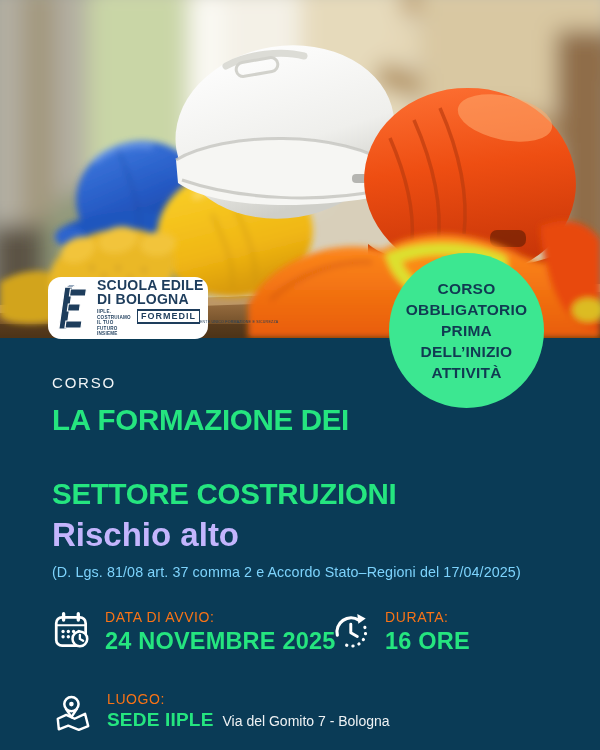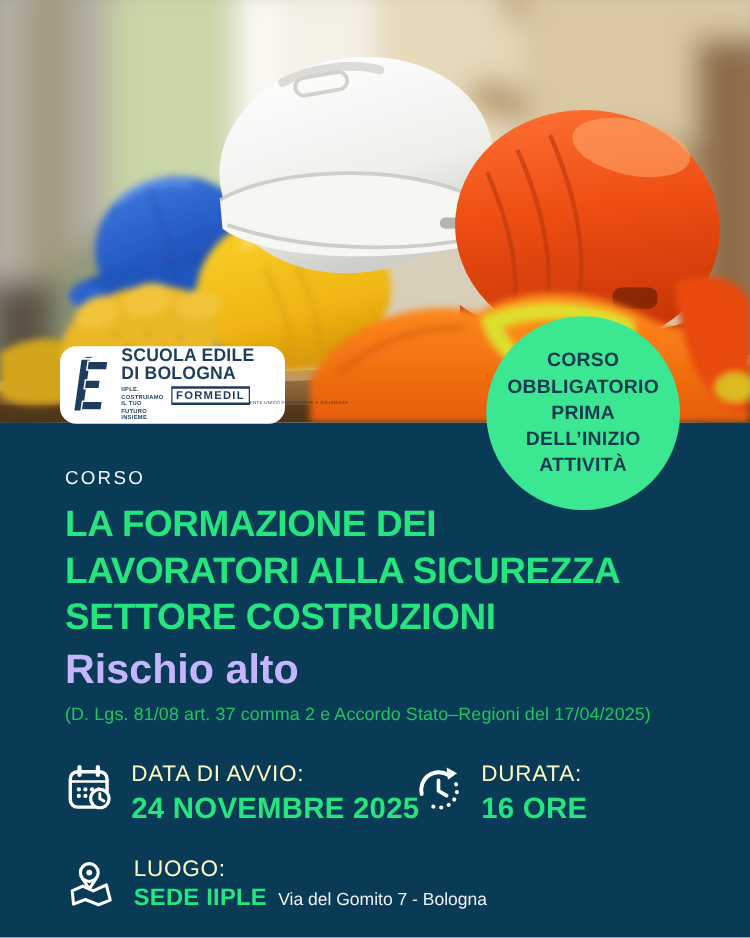--- a/index.html
+++ b/index.html
@@ -6,21 +6,21 @@
   .flyer{
     position:relative;width:600px;height:750px;overflow:hidden;
     background:#0A3B56;
     font-family:"Liberation Sans","DejaVu Sans",sans-serif;
   }
   
   .photo{position:absolute;left:0;top:0;width:600px;height:338px;}
   .photo svg{display:block;}
   
   .logo-card{
-    position:absolute;left:48px;top:277px;width:180px;height:62px;
+    position:absolute;left:48px;top:277px;width:160px;height:62px;
     background:#ffffff;border-radius:13px;display:flex;align-items:center;
     padding:6px 9px;box-sizing:border-box;gap:7px;z-index:4;
   }
   .logo-mark{flex:0 0 auto;}
   .logo-text{display:flex;flex-direction:column;justify-content:center;min-width:0;}
   .logo-name{
     color:#1E3D5C;font-weight:800;font-size:14.5px;line-height:13.5px;
     letter-spacing:.2px;transform:scaleX(.97);transform-origin:left center;white-space:nowrap;
   }
   .logo-bottom{display:flex;align-items:flex-start;gap:6px;margin-top:3px;}
@@ -43,28 +43,28 @@
   .badge-text{
     color:#113A52;font-weight:800;font-size:15.5px;line-height:21px;
     text-align:center;white-space:pre-line;letter-spacing:.2px;
   }
   
   .content{position:absolute;left:0;top:338px;width:600px;height:412px;box-sizing:border-box;
     padding:36px 44px 0 52px;}
   .kicker{color:#F2F5F7;font-size:15px;letter-spacing:1.8px;font-weight:400;}
   .title{margin:10px 0 0 0;color:#25E57F;font-weight:800;font-size:29.5px;line-height:37px;letter-spacing:-.3px;}
   .subtitle{color:#c4b5fd;font-weight:800;font-size:33px;line-height:38px;margin-top:4px;}
-  .reference{color:#22c55e;font-size:14.3px;margin-top:10px;letter-spacing:.1px;}
+  .reference{color:#7dd3fc;font-size:14.3px;margin-top:10px;letter-spacing:.1px;}
   .details-row{display:flex;margin-top:29px;}
   .detail{display:flex;align-items:flex-start;gap:13px;}
   .detail.col1{width:278px;flex:0 0 auto;}
   .detail-icon{flex:0 0 auto;margin-top:1px;}
-  .dlabel{color:#fef9c3;font-size:18px;letter-spacing:.6px;}
+  .dlabel{color:#f97316;font-size:14px;letter-spacing:.6px;}
   .dvalue{color:#25E57F;font-weight:700;font-size:23.5px;margin-top:3px;letter-spacing:.2px;white-space:nowrap;}
-  .location-row{margin-top:25px;}
+  .location-row{margin-top:36px;}
   .loc-line{display:flex;align-items:baseline;gap:9px;margin-top:2px;}
   .loc-value{color:#25E57F;font-weight:700;font-size:19px;letter-spacing:.2px;}
   .loc-address{color:#EFF2F4;font-size:14px;font-weight:400;}
 </style>
 </head>
 <body>
 
 <div class="flyer">
 
   <div class="photo">
@@ -221,21 +221,21 @@
   <div class="badge">
     <div class="badge-text">CORSO
 OBBLIGATORIO
 PRIMA
 DELL’INIZIO
 ATTIVITÀ</div>
   </div>
 
   <div class="content">
     <div class="kicker">CORSO</div>
-    <h1 class="title"><span>LA FORMAZIONE DEI</span><br><span>LAVORATORI ALLA SICUREZZA</span><br><span>SETTORE COSTRUZIONI</span></h1>
+    <h1 class="title"><span>LA FORMAZIONE DEI</span><br><br><span>SETTORE COSTRUZIONI</span></h1>
     <div class="subtitle">Rischio alto</div>
     <div class="reference">(D. Lgs. 81/08 art. 37 comma 2 e Accordo Stato–Regioni del 17/04/2025)</div>
 
     <div class="details-row">
       <div class="detail col1">
         <svg class="detail-icon" width="40" height="42" viewBox="0 0 38 40">
           <g stroke="#ffffff" fill="none" stroke-linecap="round">
             <path d="M11,3.5 V9.5 M25,3.5 V9.5" stroke-width="3.2"></path>
             <rect x="4" y="7" width="28" height="27" rx="5.5" stroke-width="2.6"></rect>
             <path d="M4,14.5 H32" stroke-width="2"></path>

